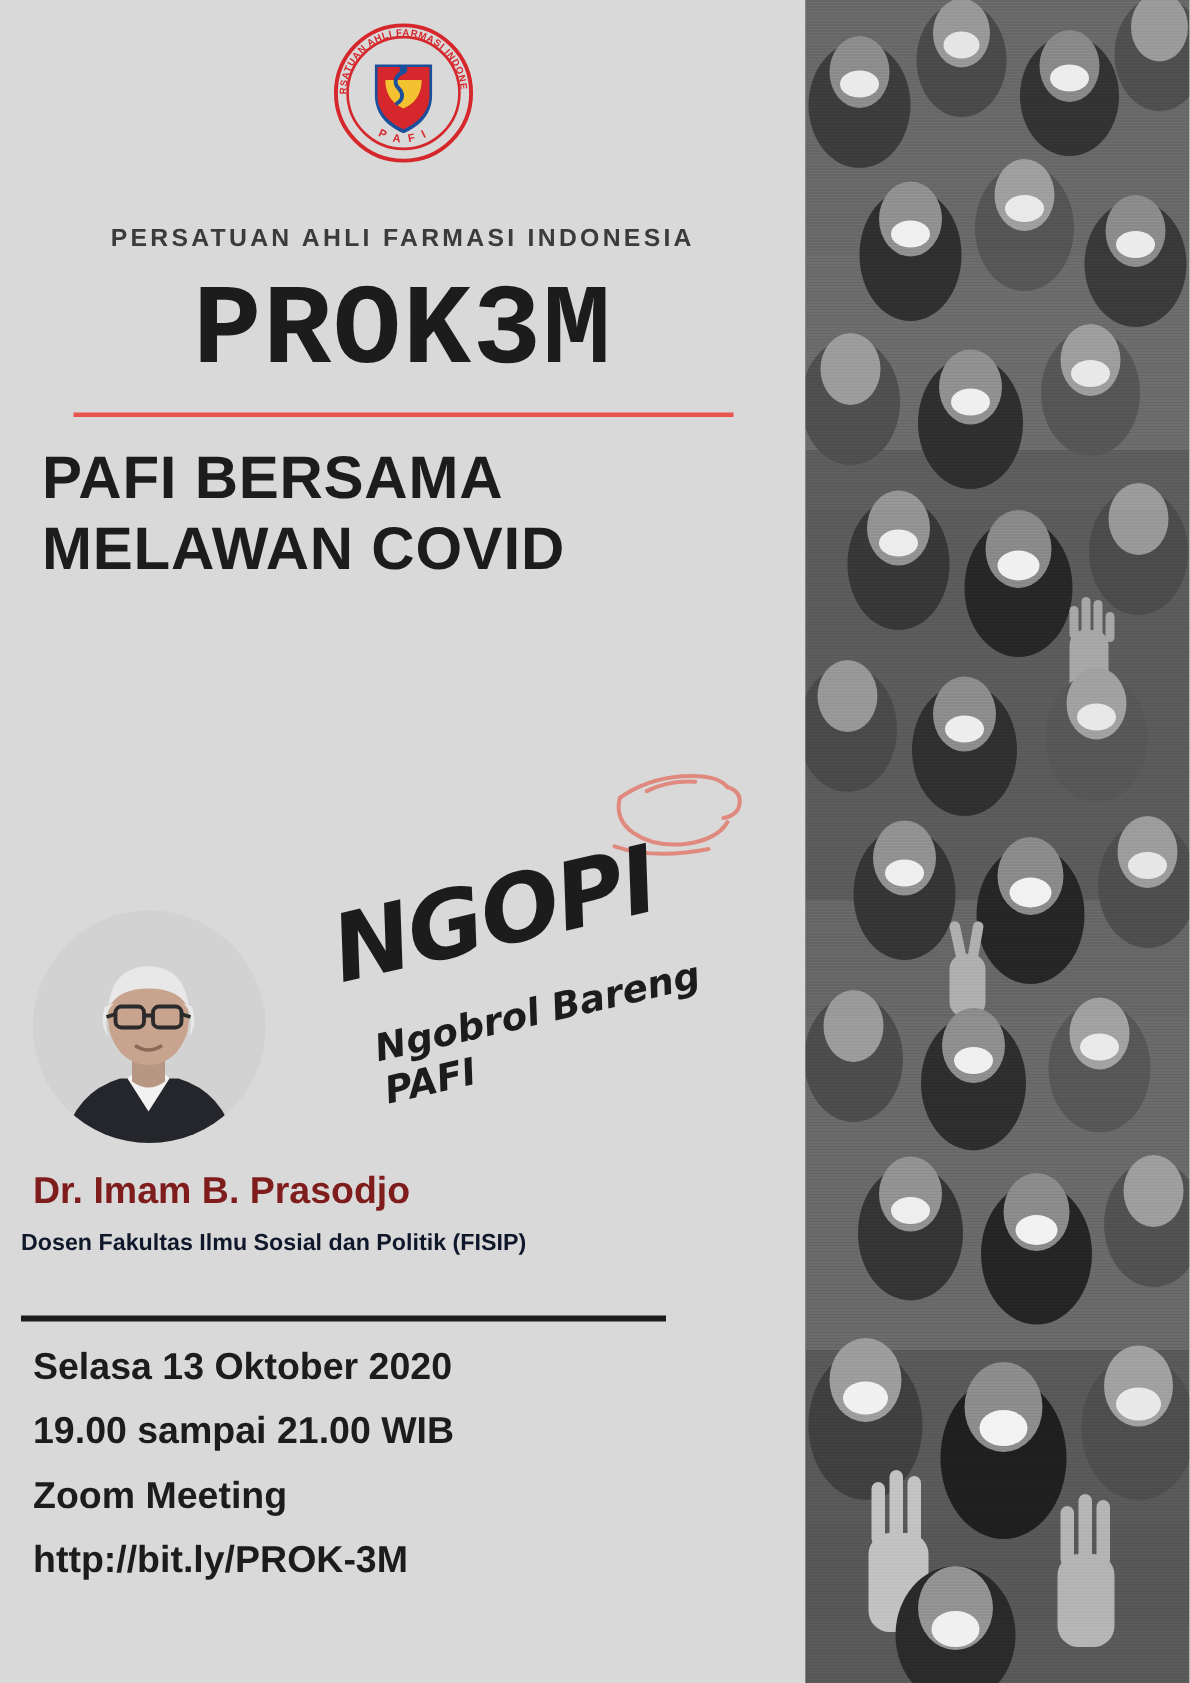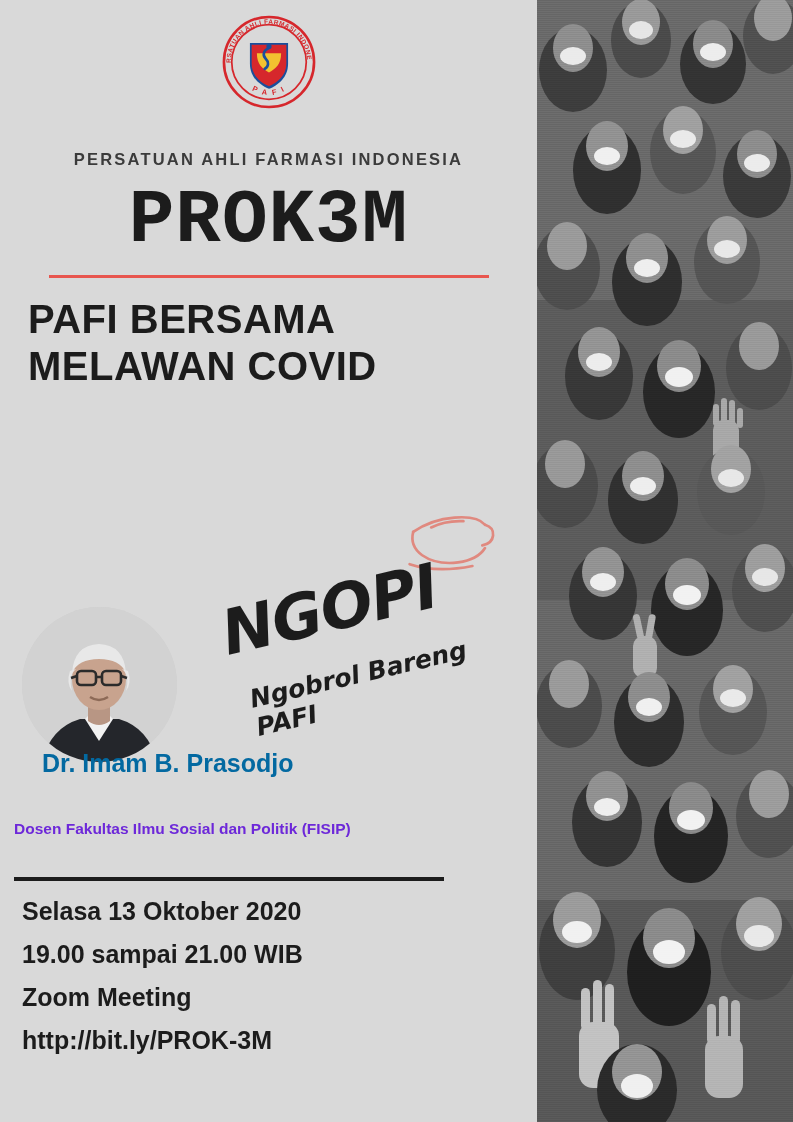--- a/index.html
+++ b/index.html
@@ -110,33 +110,32 @@
     left:22px;
     top:607px;
     width:155px; height:155px;
     border-radius:50%;
     overflow:hidden;
     background:#cfcfcf;
   }
   .speaker-name {
     position:absolute;
     left:22px;
-    top:749px;
+    top:780px;
     font-size:25px;
     font-weight:700;
-    color:#0369a1;
-    margin-left:20px;
+    color:#7f1d1d;
   }
   .speaker-role {
     position:absolute;
     left:14px;
     top:818px;
     font-size:15.5px;
     font-weight:700;
-    color:#6d28d9;
+    color:#0f172a;
     line-height:1.45;
     width:460px;
   }
   .rule-black {
     position:absolute;
     left:14px;
     top:877px;
     width:430px;
     height:4px;
     background:#1c1c1c;

